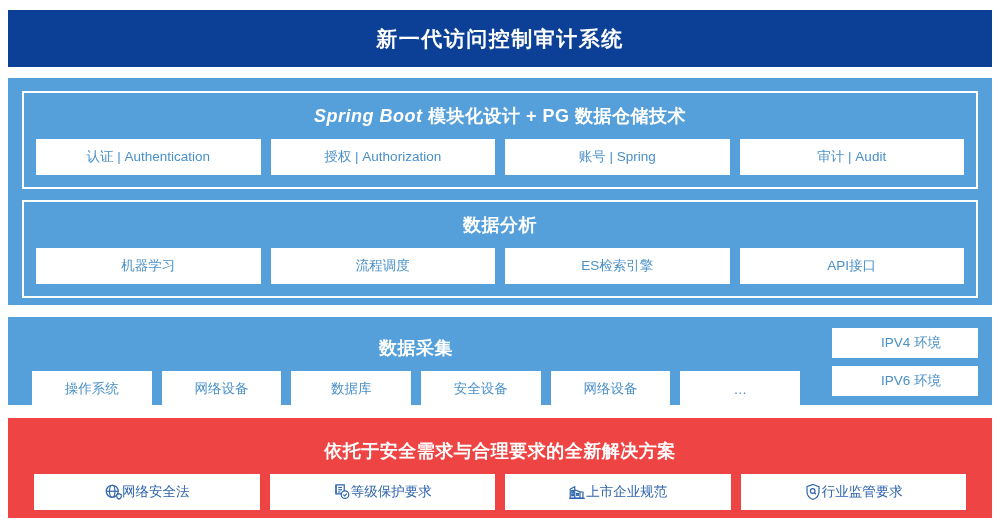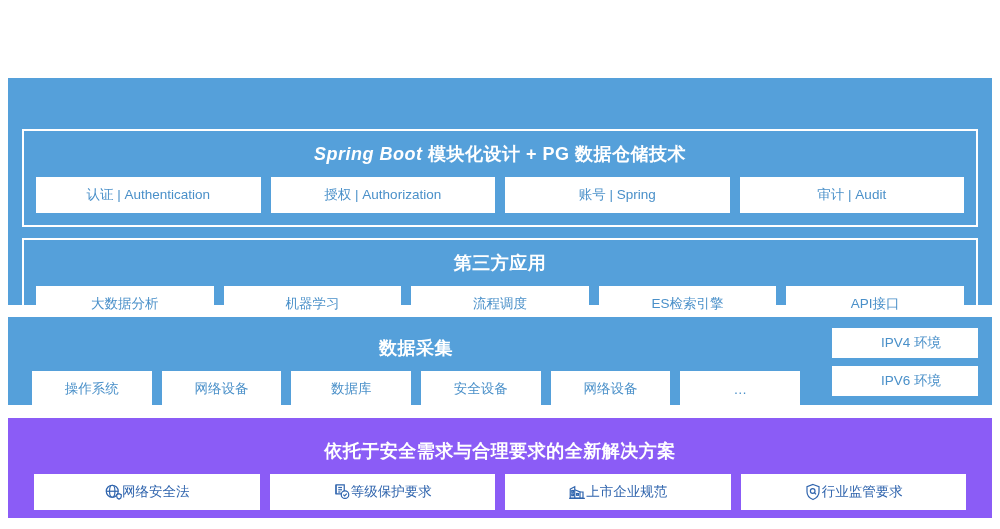--- a/index.html
+++ b/index.html
@@ -26,21 +26,21 @@
     font-weight: bold;
     letter-spacing: 1.5px;
   }
 
   
   .panel {
     position: absolute;
     background: #55a0da;
   }
   .panel-light { background: #55a0da; }
-  .panel-dark  { background: #8b5cf6; }
+  .panel-dark  { background: #ef4444; }
 
   
   .group {
     border: 2px solid #ffffff;
     padding: 10px 12px 12px 12px;
   }
   .group-noborder { border: none; }
 
   .group-title {
     text-align: center;
@@ -76,21 +76,21 @@
     gap: 0;
   }
   .chip-icon svg { display: block; flex: none; }
 
   
   #panel-stack {
     left: 8px; top: 78px;
     width: 984px; height: 227px;
     padding: 13px 14px;
   }
-  #group-springboot { margin-bottom: 11px; margin-top: 38px; }
+  #group-springboot { margin-bottom: 11px; }
 
   
   #panel-collect {
     left: 8px; top: 317px;
     width: 816px; height: 88px;
     padding: 8px 12px 12px 12px;
   }
   #panel-ipv {
     left: 818px; top: 317px;
     width: 174px; height: 88px;
@@ -106,39 +106,41 @@
     padding: 10px 14px 14px 14px;
   }
   #panel-solution .group-title { color: #ffffff; font-size: 18px; }
   #panel-solution .chip { height: 36px; }
 </style>
 </head>
 <body>
 
 <div class="page">
 
+  <div class="header">
+    <div class="header-title">新一代访问控制审计系统</div>
+  </div>
 
   <div class="panel panel-light" id="panel-stack">
 
     <div class="group" id="group-springboot">
       <div class="group-title">
         <span class="it">Spring Boot</span><span> 模块化设计 + PG 数据仓储技术</span>
       </div>
       <div class="row">
         <div class="chip">认证 | Authentication</div>
         <div class="chip">授权 | Authorization</div>
         <div class="chip">账号 | Spring</div>
         <div class="chip">审计 | Audit</div>
       </div>
     </div>
 
     <div class="group" id="group-analysis">
-      <div class="group-title">第三方应用</div>
-      <div class="row">
-        <div class="chip">大数据分析</div>
+      <div class="group-title">数据分析</div>
+      <div class="row">
         <div class="chip">机器学习</div>
         <div class="chip">流程调度</div>
         <div class="chip">ES检索引擎</div>
         <div class="chip">API接口</div>
       </div>
     </div>
 
   </div>
 
   <div class="panel panel-light" id="panel-collect">

